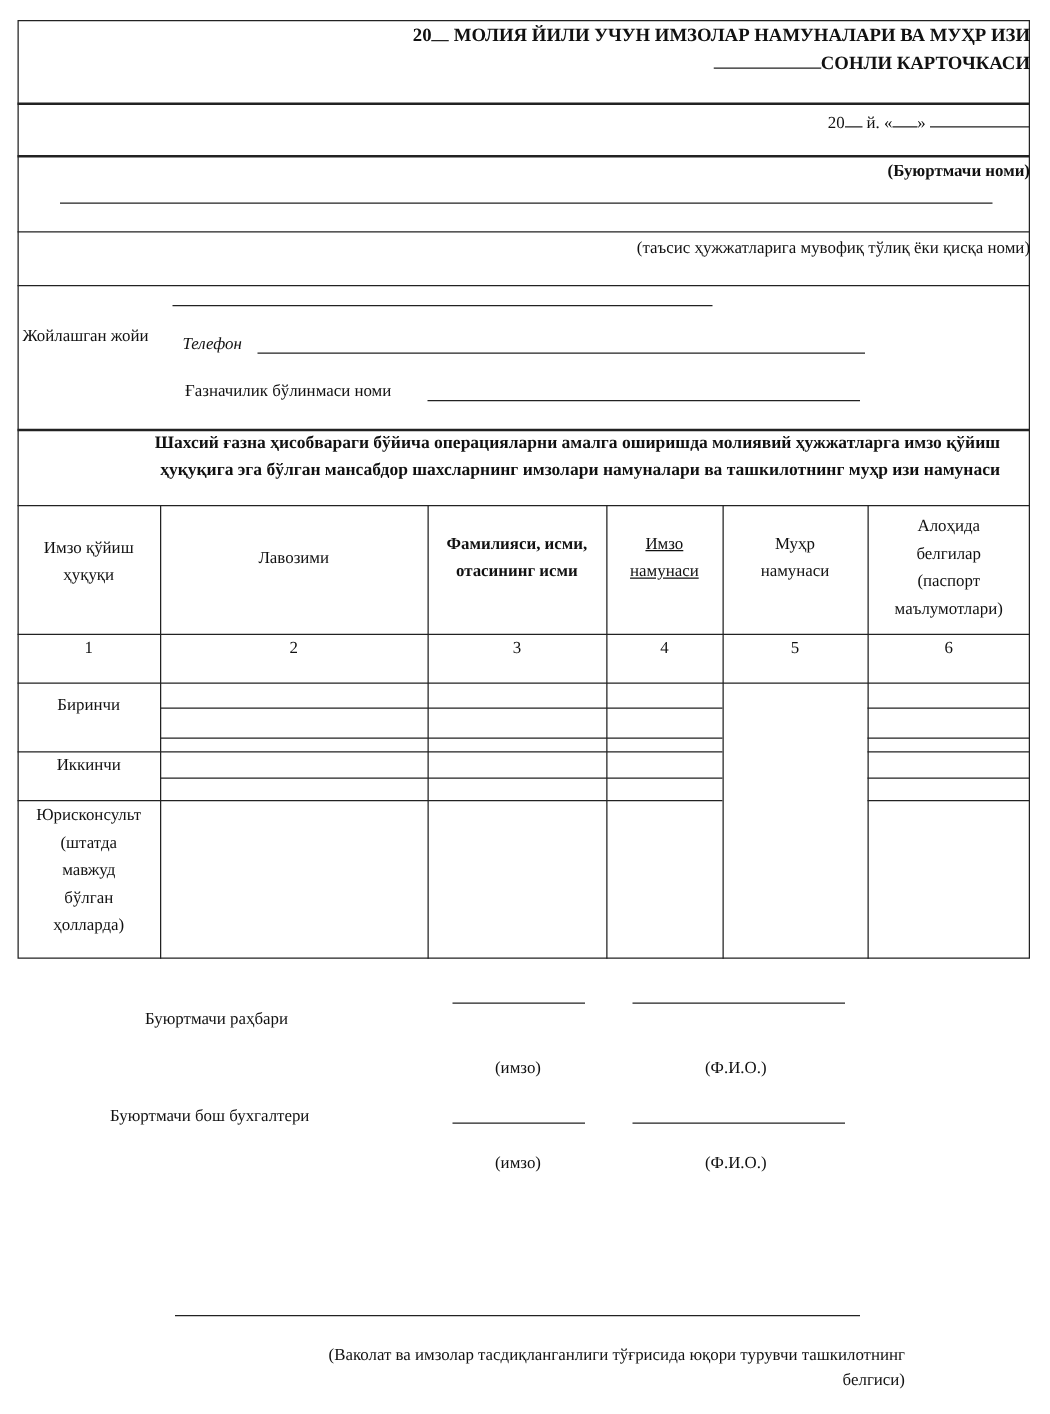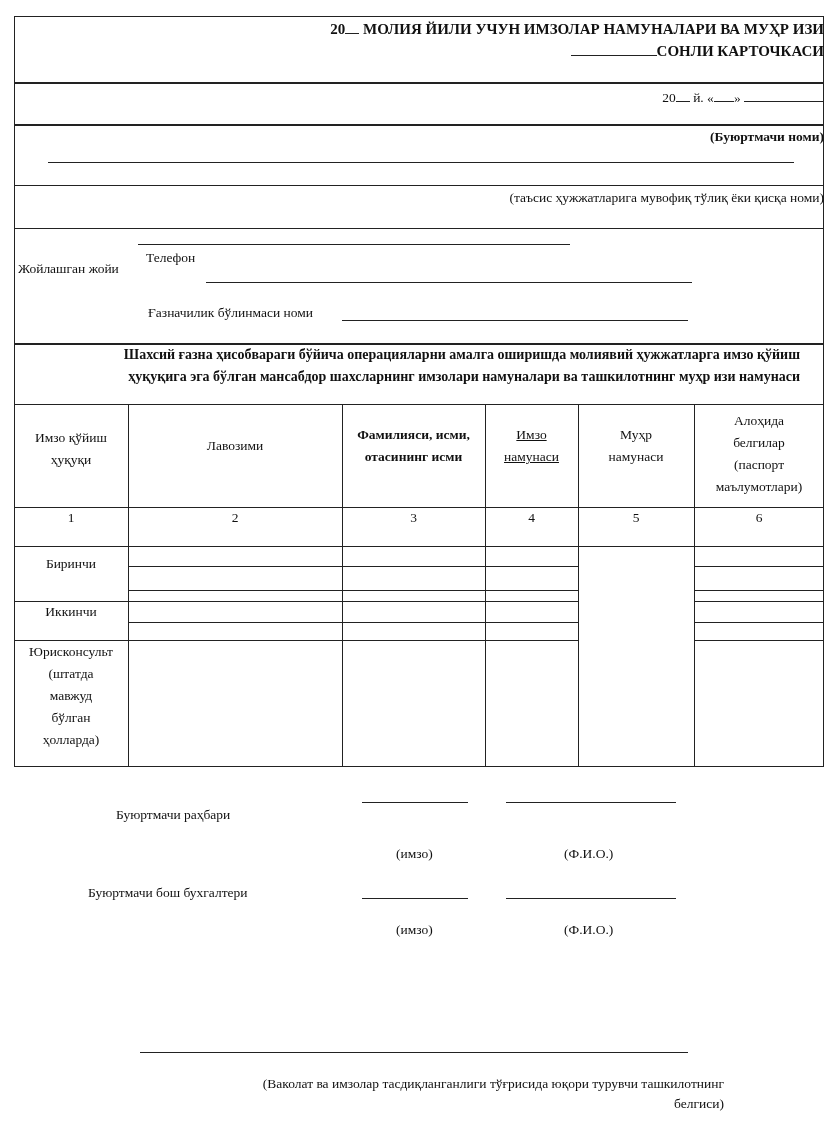--- a/index.html
+++ b/index.html
@@ -43,21 +43,21 @@
 </div>
 
 <div class="abs ctr t13" style="left:14px; top:127px; width:810px; line-height:20px;font-weight:bold;">(Буюртмачи номи)</div>
 <div class="hline" style="left:48px; top:162px; width:746px;"></div>
 
 <div class="abs ctr t13" style="left:14px; top:188px; width:810px; line-height:20px;">(таъсис ҳужжатларига мувофиқ тўлиқ ёки қисқа номи)</div>
 
 <div class="abs t13" style="left:18px; top:230px; line-height:18px;margin-top:30px;">Жойлашган жойи</div>
 <div class="hline" style="left:138px; top:244px; width:432px;"></div>
 
-<div class="abs t13" style="left:146px; top:249px; line-height:18px;">Телефон</div>
+<div class="abs t13" style="left:146px; top:266px; line-height:18px;font-style:italic;">Телефон</div>
 <div class="hline" style="left:206px; top:282px; width:486px;"></div>
 
 <div class="abs t13" style="left:148px; top:304px; line-height:18px;">Ғазначилик бўлинмаси номи</div>
 <div class="hline" style="left:342px; top:320px; width:346px;"></div>
 
 <div class="abs ctr bold" style="left:14px; top:344px; width:786px; line-height:22px; font-size:14px;">
   <div>Шахсий ғазна ҳисобвараги бўйича операцияларни амалга оширишда молиявий ҳужжатларга имзо қўйиш</div>
   <div>ҳуқуқига эга бўлган мансабдор шахсларнинг имзолари намуналари ва ташкилотнинг муҳр изи намунаси</div>
 </div>
 

